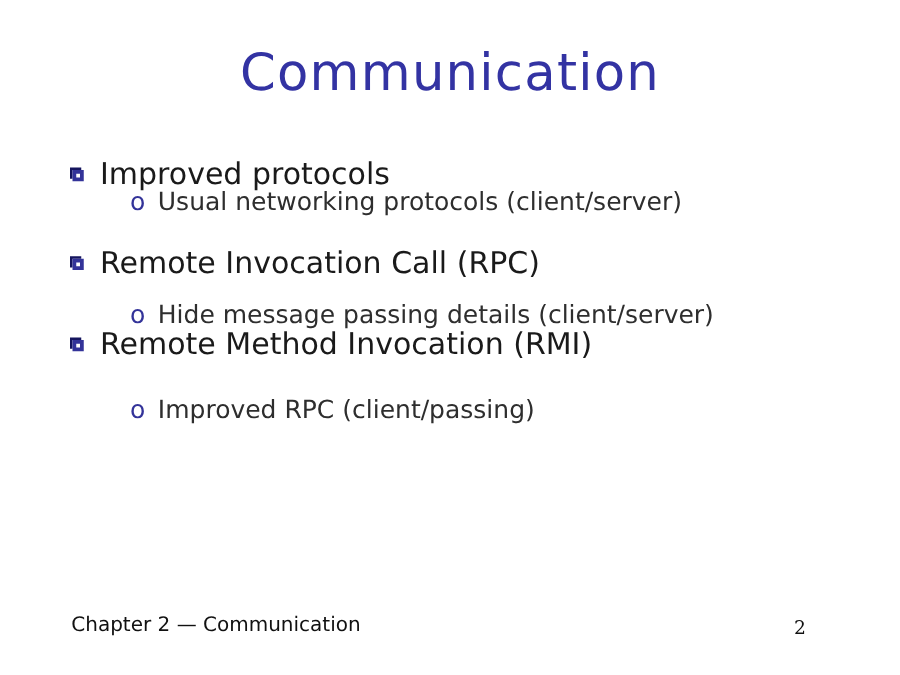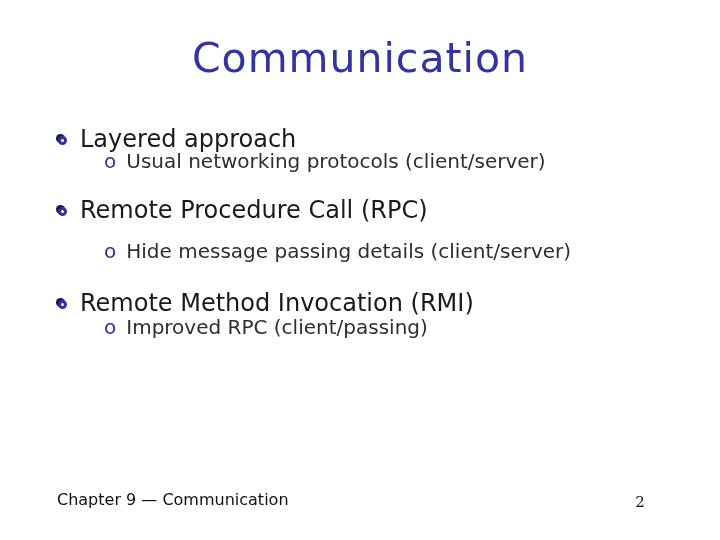--- a/index.html
+++ b/index.html
@@ -5,21 +5,21 @@
   :root{
     --bg:#ffffff;
     --title-color:#3333a3;
     --square-color:#333399;
     --square-shadow:#15155e;
     --marker-color:#333399;
     --main-text:#1a1a1a;
     --sub-text:#2e2e2e;
     --footer-text:#111111;
   }
-  *{margin:0;padding:0;box-sizing:border-box;border-radius:23px;}
+  *{margin:0;padding:0;box-sizing:border-box;}
   html,body{width:720px;height:540px;}
   body{
     position:relative;
     background:var(--bg);
     font-family:"DejaVu Sans","Liberation Sans",sans-serif;
     overflow:hidden;
   }
   .slide{position:absolute;inset:0;}
   .title{
     position:absolute;
@@ -63,21 +63,21 @@
   }
   .o-marker{
     color:var(--marker-color);
     margin-right:10px;
     font-size:20px;
   }
   .row1-main{top:124px;}
   .row1-sub{top:148px;}
   .row2-main{top:195px;}
   .row2-sub{top:238px;}
-  .row3-main{top:288px;justify-content:center;}
+  .row3-main{top:260px;justify-content:center;}
   .row3-sub{top:314px;}
   .footer{
     position:absolute;
     left:57px;top:490px;
     font-size:16px;
     line-height:20px;
     color:var(--footer-text);
     white-space:nowrap;
   }
   .pagenum{
@@ -93,42 +93,42 @@
 </style>
 </head>
 <body>
 
 <div class="slide">
 
   <h1 class="title">Communication</h1>
 
   <div class="main-row row1-main">
     <span class="sq"></span>
-    <span>Layered approach</span>
+    <span>Improved protocols</span>
   </div>
   <div class="sub-row row1-sub">
     <span class="o-marker">o</span>
     <span>Usual networking protocols (client/server)</span>
   </div>
 
   <div class="main-row row2-main">
     <span class="sq"></span>
-    <span>Remote Procedure Call (RPC)</span>
+    <span>Remote Invocation Call (RPC)</span>
   </div>
   <div class="sub-row row2-sub">
     <span class="o-marker">o</span>
     <span>Hide message passing details (client/server)</span>
   </div>
 
   <div class="main-row row3-main">
     <span class="sq"></span>
     <span>Remote Method Invocation (RMI)</span>
   </div>
   <div class="sub-row row3-sub">
     <span class="o-marker">o</span>
     <span>Improved RPC (client/passing)</span>
   </div>
 
-  <div class="footer">Chapter 9 — Communication</div>
+  <div class="footer">Chapter 2 — Communication</div>
 
   <div class="pagenum">2</div>
 
 </div>
 
 </body></html>

